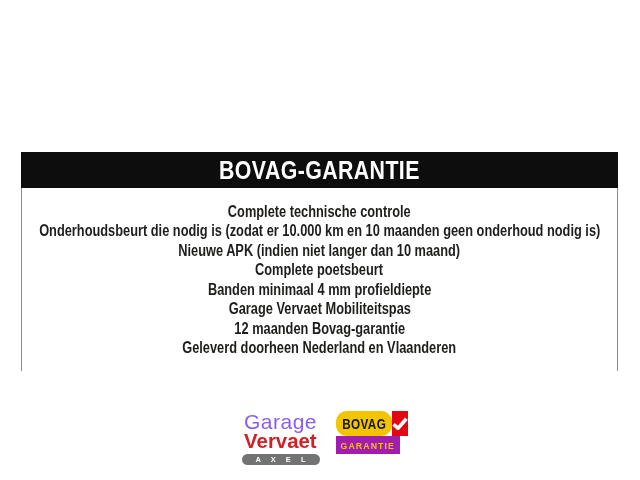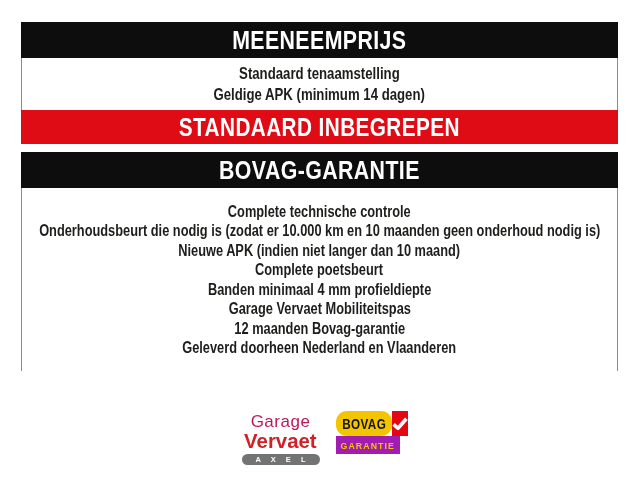--- a/index.html
+++ b/index.html
@@ -49,21 +49,21 @@
   }
 
   
   .logos {
     position: absolute; top: 411px; left: 0; width: 640px;
     display: flex; justify-content: center; align-items: flex-start; gap: 15px;
   }
 
   .vervaet-logo { width: 80px; display: flex; flex-direction: column; align-items: center; }
   .vervaet-garage {
-    color: #be185d; font-size: 17px; line-height: 16px; letter-spacing: 0.5px;
+    color: #8b5cf6; font-size: 21px; line-height: 16px; letter-spacing: 0.5px;
     margin-top: 3px; white-space: nowrap;
   }
   .vervaet-name {
     color: #d12026; font-weight: bold; font-size: 21px; line-height: 22px;
     white-space: nowrap; transform: scaleX(0.97); transform-origin: center;
   }
   .vervaet-badge {
     margin-top: 2px; width: 78px; height: 11px; border-radius: 6px;
     background: #737373; color: #ffffff;
     font-size: 7.5px; font-weight: bold;
@@ -93,32 +93,20 @@
     color: #f2c500; font-weight: bold; font-size: 9.5px; white-space: nowrap;
     letter-spacing: 1.2px; text-indent: 1.2px;
     transform: scaleX(0.92); transform-origin: center;
   }
 </style>
 </head>
 <body>
 
 <div class="poster">
 
-  <div class="card card-top">
-    <div class="header-bar">
-      <div class="header-text">MEENEEMPRIJS</div>
-    </div>
-    <div class="body-white body-short">
-      <div class="text-line">Standaard tenaamstelling</div>
-      <div class="text-line">Geldige APK (minimum 14 dagen)</div>
-    </div>
-    <div class="banner-bar">
-      <div class="banner-text">STANDAARD INBEGREPEN</div>
-    </div>
-  </div>
 
   <div class="card card-bottom">
     <div class="header-bar">
       <div class="header-text">BOVAG-GARANTIE</div>
     </div>
     <div class="body-white body-tall">
       <div class="text-line">Complete technische controle</div>
       <div class="text-line">Onderhoudsbeurt die nodig is (zodat er 10.000 km en 10 maanden geen onderhoud nodig is)</div>
       <div class="text-line">Nieuwe APK (indien niet langer dan 10 maand)</div>
       <div class="text-line">Complete poetsbeurt</div>

